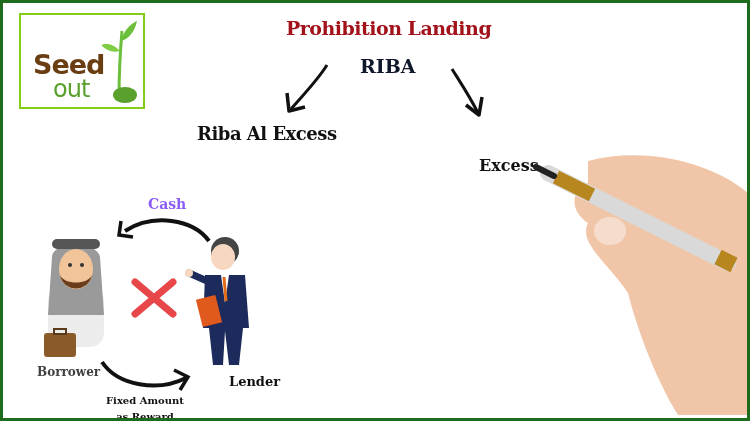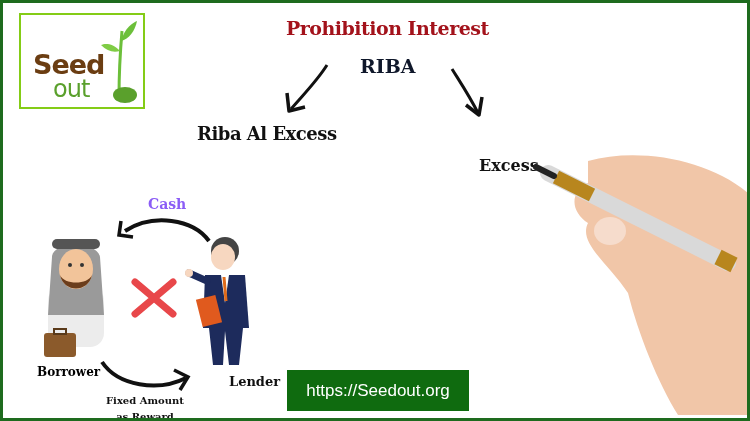--- a/index.html
+++ b/index.html
@@ -9,21 +9,21 @@
   .logo-seed{position:absolute;left:12px;top:34px;font-family:"DejaVu Sans",sans-serif;font-weight:bold;font-size:27px;color:#6b3d12;letter-spacing:-1px;}
   .logo-out{position:absolute;left:32px;top:60px;font-family:"DejaVu Sans",sans-serif;font-size:24px;color:#5aa02c;letter-spacing:-1px;text-align:center;}
   .txt{position:absolute;font-weight:bold;white-space:nowrap;font-family:"DejaVu Serif",serif;}
   .title{left:283px;top:14px;font-size:19px;color:#a3121b;letter-spacing:-0.5px;}
   .riba{left:357px;top:52px;font-size:19px;color:#0f172a;}
   .nasiah{left:194px;top:120px;font-size:18px;color:#111;letter-spacing:-0.5px;}
   .landing{left:140px;top:153px;font-size:18px;color:#111;letter-spacing:-0.5px;}
   .fadl{left:446px;top:123px;font-size:18px;color:#111;letter-spacing:-0.5px;}
   .excess{left:476px;top:153px;font-size:16px;color:#111;}
   .cash{left:145px;top:193px;font-size:14px;color:#8b5cf6;}
-  .borrower{left:34px;top:362px;font-size:12px;color:#000000;}
+  .borrower{left:34px;top:362px;font-size:12px;color:#404040;}
   .lender{left:198px;top:371px;font-size:13px;color:#111;margin-left:28px;}
   .fixed{left:103px;top:390px;font-size:10px;color:#111;text-align:center;line-height:16px;}
   .url-btn{position:absolute;left:284px;top:367px;width:182px;height:41px;background:#0f6b0f;color:#fff;font-family:"Liberation Sans",sans-serif;font-size:17px;display:flex;align-items:center;justify-content:center;text-decoration:none;}
   svg{position:absolute;overflow:visible;}
 </style>
 </head>
 <body>
 
 <div class="frame">
 
@@ -31,21 +31,21 @@
     <span class="logo-seed">Seed</span>
     <span class="logo-out">out</span>
     <svg style="left:78px;top:4px;" width="40" height="84" viewBox="0 0 40 84">
       <path d="M20 78 C20 55 21 35 23 12" stroke="#6cbf3a" stroke-width="3" fill="none"></path>
       <path d="M22 22 C26 8 34 4 38 2 C36 12 30 20 22 22Z" fill="#6cbf3a"></path>
       <path d="M21 32 C14 24 6 24 2 26 C8 32 14 34 21 32Z" fill="#7fcc45"></path>
       <ellipse cx="26" cy="76" rx="12" ry="8" fill="#5aa02c"></ellipse>
     </svg>
   </div>
 
-  <div class="txt title">Prohibition Interest</div>
+  <div class="txt title">Prohibition Landing</div>
   <div class="txt riba">RIBA</div>
 
   <svg style="left:280px;top:58px;" width="50" height="55" viewBox="0 0 50 55">
     <path d="M44 4 C34 20 20 34 8 48" stroke="#111" stroke-width="3" fill="none"></path>
     <path d="M4 32 L6 50 L22 46" stroke="#111" stroke-width="3.5" fill="none" stroke-linejoin="round"></path>
   </svg>
   <svg style="left:445px;top:62px;" width="40" height="55" viewBox="0 0 40 55">
     <path d="M4 4 C14 20 22 32 30 48" stroke="#111" stroke-width="3" fill="none"></path>
     <path d="M18 40 L31 50 L34 32" stroke="#111" stroke-width="3.5" fill="none" stroke-linejoin="round"></path>
   </svg>
@@ -93,21 +93,20 @@
   <svg style="left:95px;top:355px;" width="95" height="35" viewBox="0 0 95 35">
     <path d="M4 4 C20 28 60 34 88 20" stroke="#111" stroke-width="4" fill="none"></path>
     <path d="M76 12 L90 19 L82 32" stroke="#111" stroke-width="3.5" fill="none"></path>
   </svg>
 
   <div class="txt fixed">
     <div>Fixed Amount</div>
     <div>as Reward</div>
   </div>
 
-  <a class="url-btn">https://Seedout.org</a>
 
   <svg style="left:525px;top:150px;" width="222" height="262" viewBox="0 0 222 262">
     <path d="M60 8 C110 -6 180 6 220 40 L220 262 L150 262 C130 230 110 180 100 140 C80 110 50 90 60 70 C44 60 40 40 60 30Z" fill="#f1c6a8"></path>
     <path d="M20 20 L200 110" stroke="#d9d9d9" stroke-width="16" stroke-linecap="round"></path>
     <path d="M28 24 L64 42" stroke="#b8861e" stroke-width="14"></path>
     <path d="M190 104 L206 112" stroke="#b8861e" stroke-width="16"></path>
     <path d="M8 14 L26 23" stroke="#222" stroke-width="6" stroke-linecap="round"></path>
     <ellipse cx="82" cy="78" rx="16" ry="14" fill="#f6dccc"></ellipse>
   </svg>
 </div>

